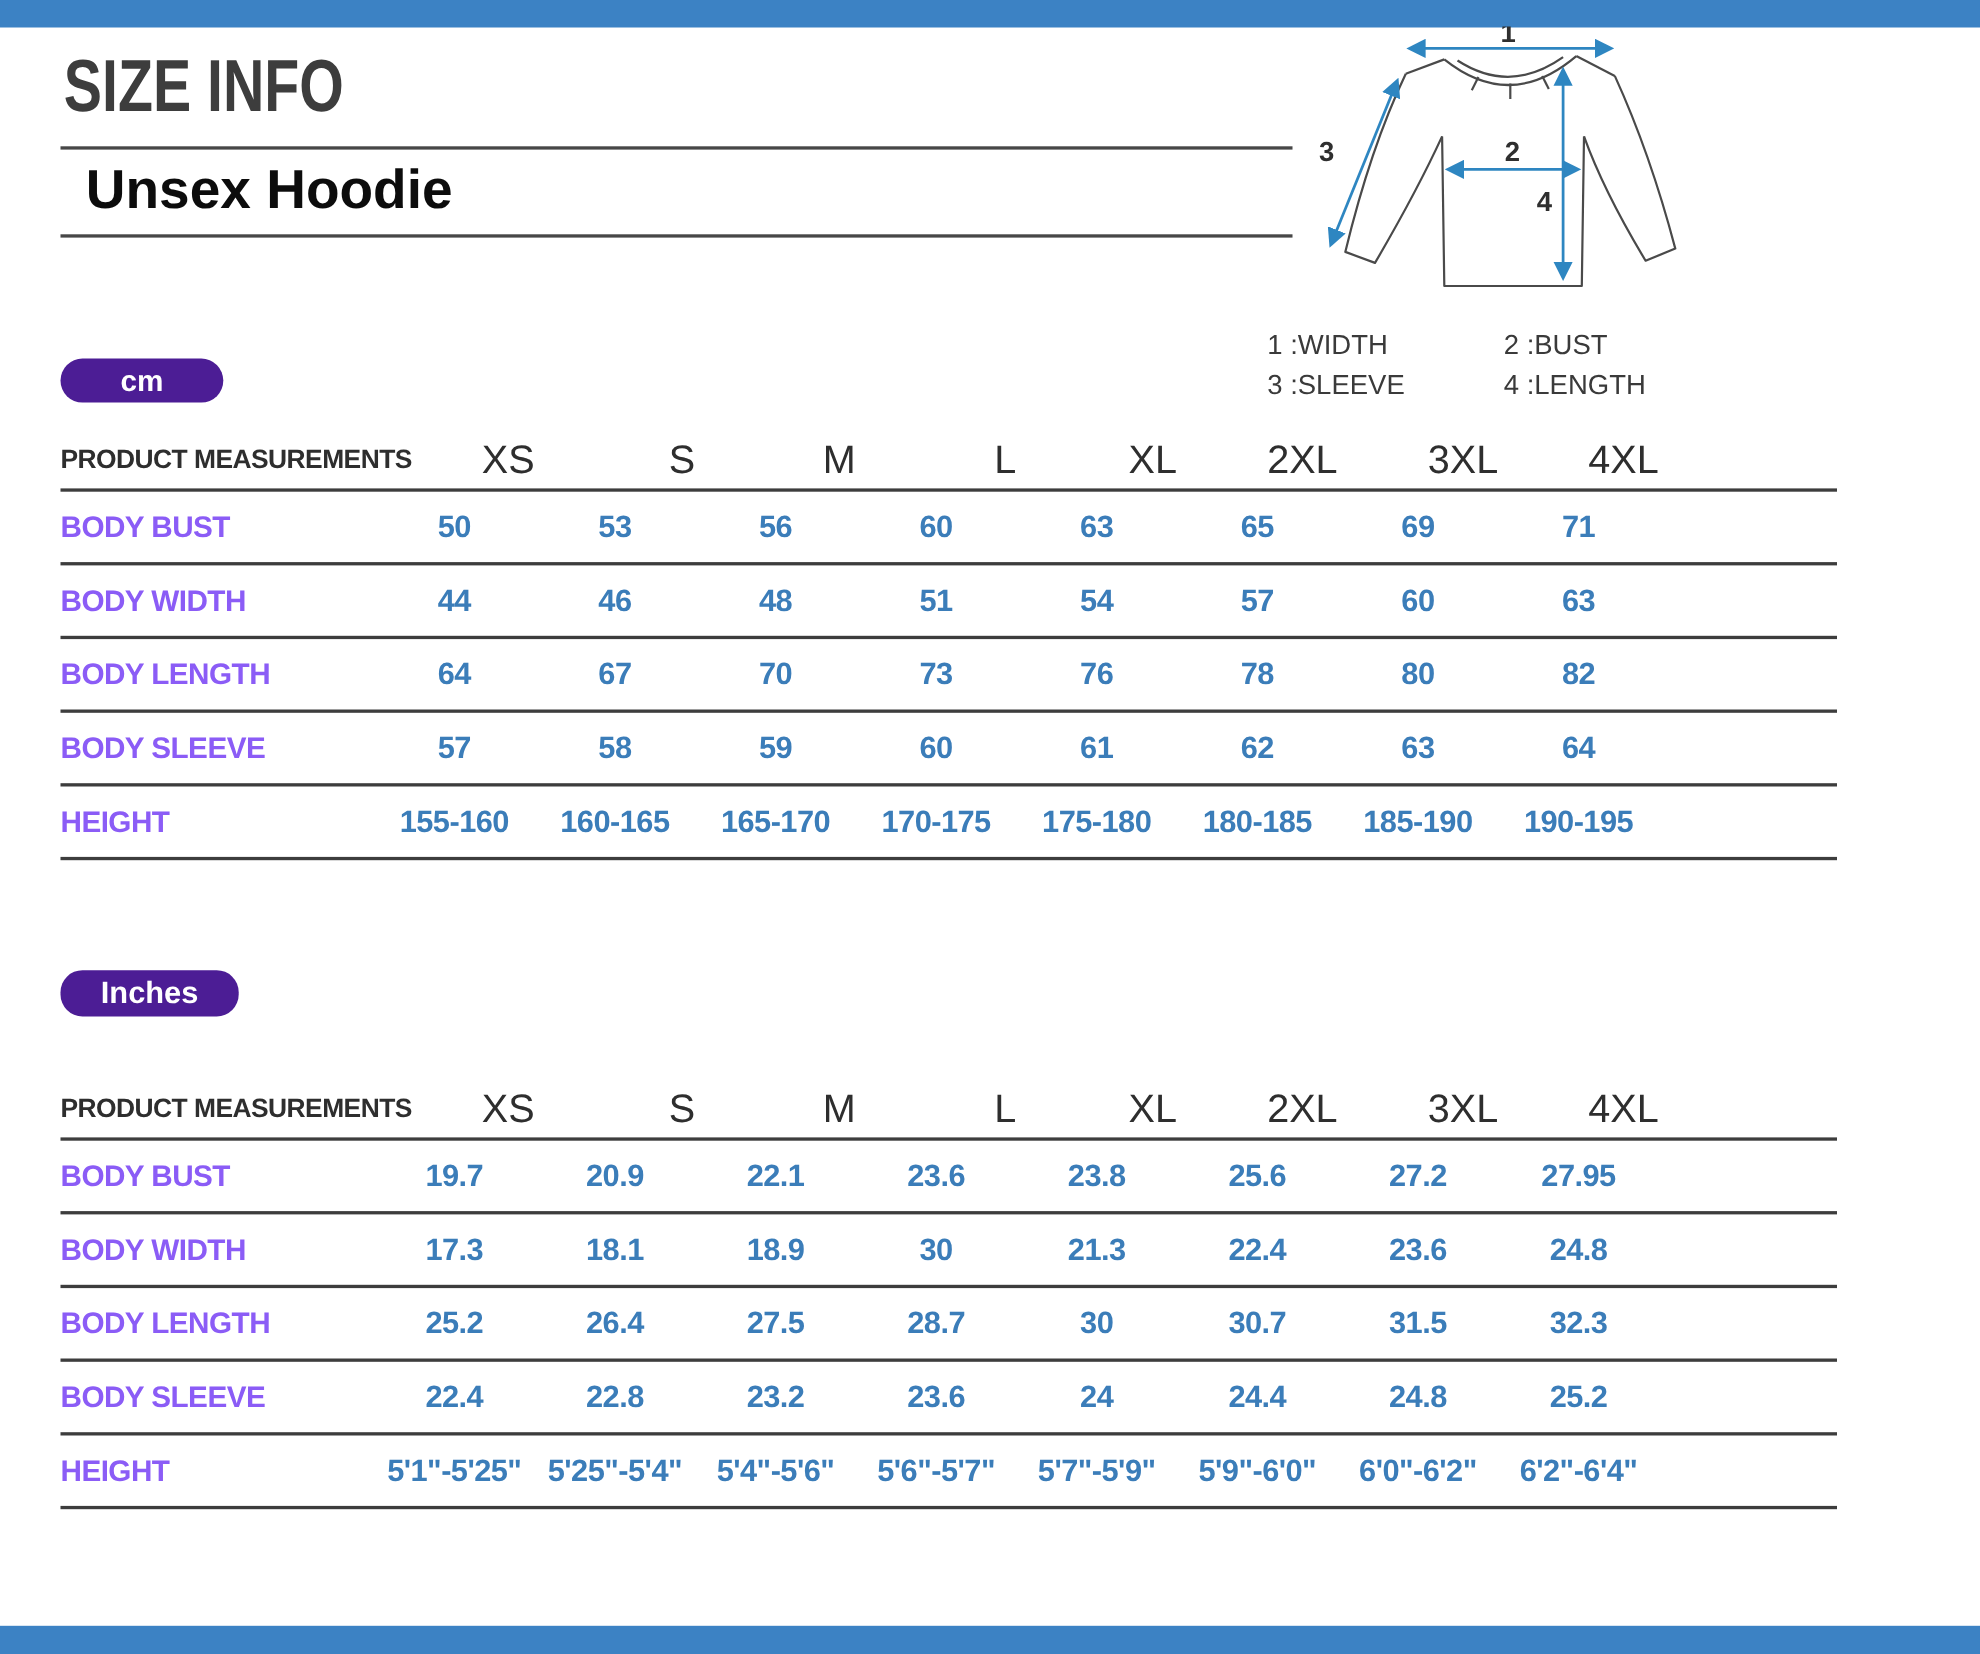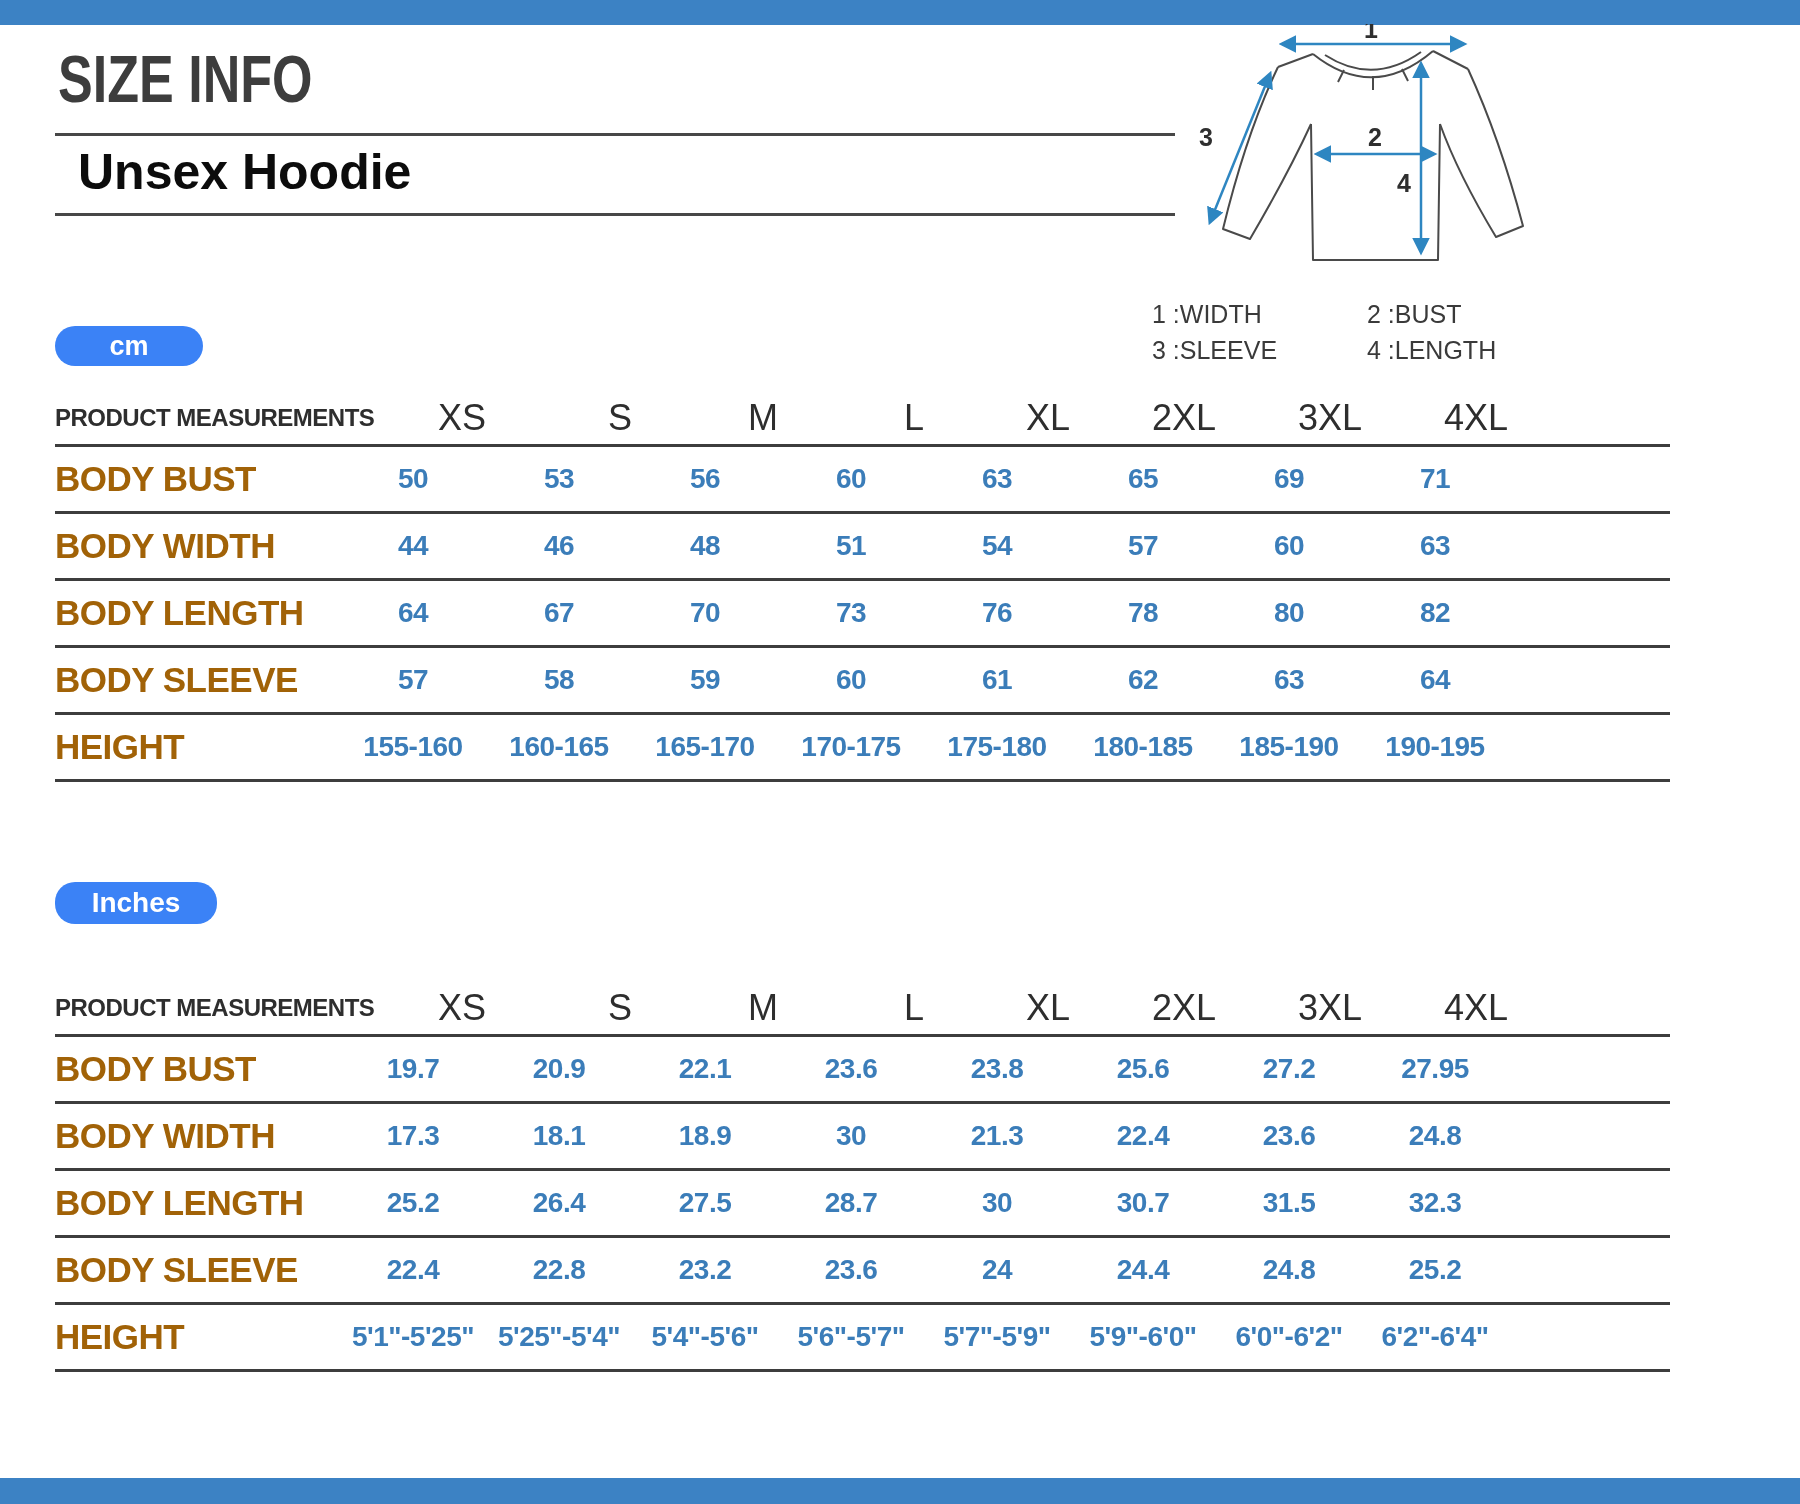--- a/index.html
+++ b/index.html
@@ -27,37 +27,37 @@
   }
 
   .diagram { position:absolute; left:1128px; top:24px; }
   .legend {
     position:absolute; left:1152px; top:300px;
     display:grid; grid-template-columns:215px auto; row-gap:7px;
     font-size:25px; font-weight:normal; color:#3a3a3a; white-space:nowrap;
   }
 
   .badge {
-    position:absolute; background:#3b82f6; color:#ffffff;
+    position:absolute; background:#4c1d95; color:#ffffff;
     font-weight:bold; text-align:center; border-radius:20px;
   }
   #badge-cm { left:55px; top:326px; width:148px; height:40px; font-size:27px; line-height:40px; }
   #badge-in { left:55px; top:882px; width:162px; height:42px; font-size:28px; line-height:42px; }
 
   .table { position:absolute; left:55px; width:1615px; }
   #table-cm { top:392px; }
   #table-in { top:982px; }
 
   .trow {
     display:grid; grid-template-columns:285px repeat(8,146px) 1fr;
     align-items:center; height:64px; border-bottom:3px solid #3d3d3d;
   }
   .trow.thead { height:52px; }
   .mlabel {
-    font-size:35px; font-weight:bold; color:#a16207;
+    font-size:27px; font-weight:bold; color:#8b5cf6;
     letter-spacing:-0.5px; white-space:nowrap;
   }
   .hlabel { font-size:24px; color:#2e2e2e; letter-spacing:-0.5px; }
   .sizeh { font-size:36px; font-weight:normal; color:#2e2e2e; text-align:right; }
   .val { font-size:28px; font-weight:bold; color:#3b7db9; text-align:center; white-space:nowrap; letter-spacing:-0.5px; }
 </style>
 </head>
 <body>
 
 <div class="topbar"></div>

